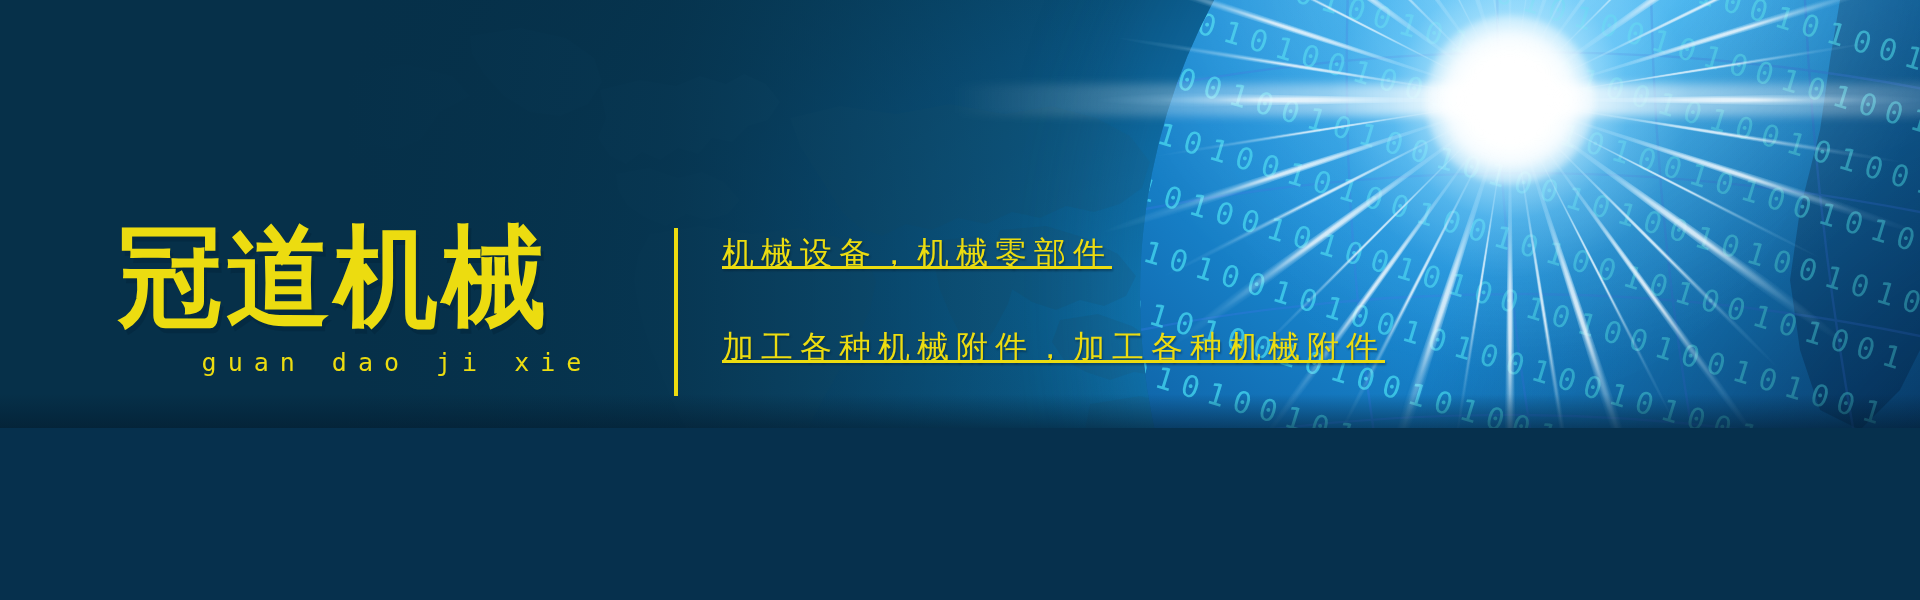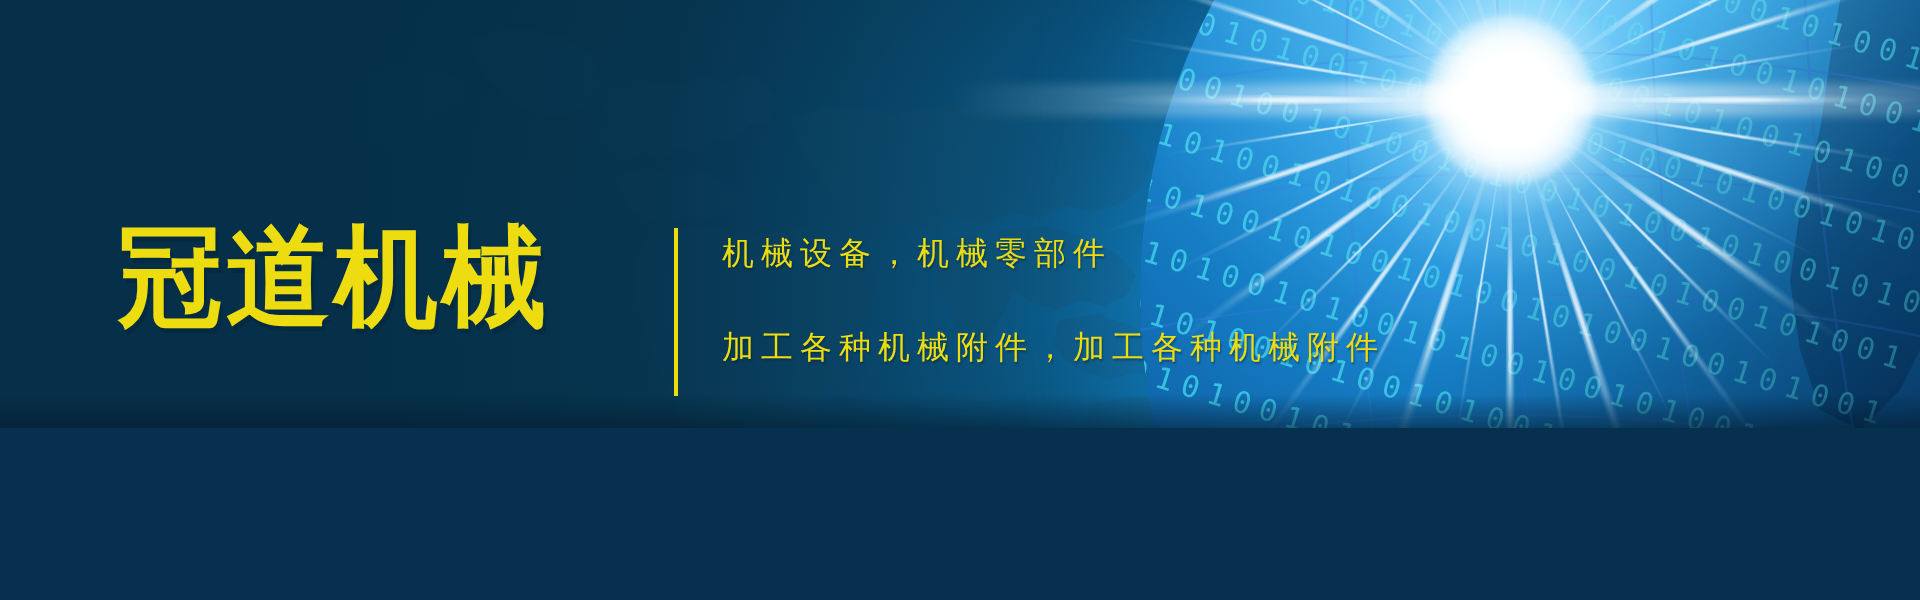--- a/index.html
+++ b/index.html
@@ -118,20 +118,21 @@
   .tagline{
     position:absolute;left:722px;top:232px;
   }
   .tag-line{
     color:#ecdc10;
     font-size:32px;
     letter-spacing:7px;
     white-space:nowrap;
     font-family:"DejaVu Sans","Liberation Sans",sans-serif;
     text-shadow:1px 2px 2px rgba(2,30,50,.45);
+    text-decoration:underline;
   }
   .tag-line + .tag-line{margin-top:50px;}
 </style>
 </head>
 <body>
 
 <div id="banner">
 
   <div class="bg-base"></div>
 
@@ -305,20 +306,21 @@
     <div class="sun-streak"></div>
     <div class="sun-hot"></div>
   </div>
 
   <div class="bottom-fade"></div>
 
   <div class="content">
 
     <div class="logo-block">
       <div class="logo-title">冠道机械</div>
+      <div class="logo-pinyin">guan dao ji xie</div>
     </div>
 
     <div class="divider"></div>
 
     <div class="tagline">
       <div class="tag-line">机械设备，机械零部件</div>
       <div class="tag-line">加工各种机械附件，加工各种机械附件</div>
     </div>
 
   </div>

